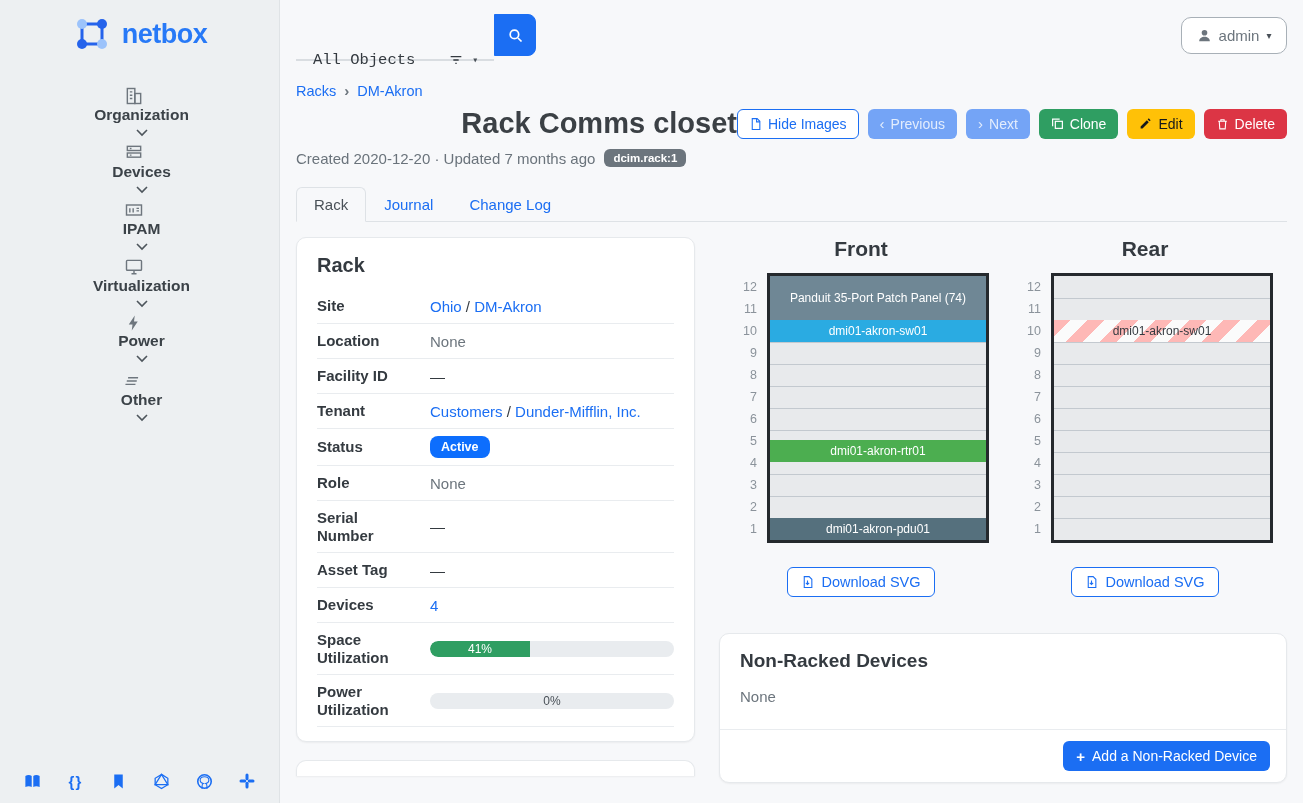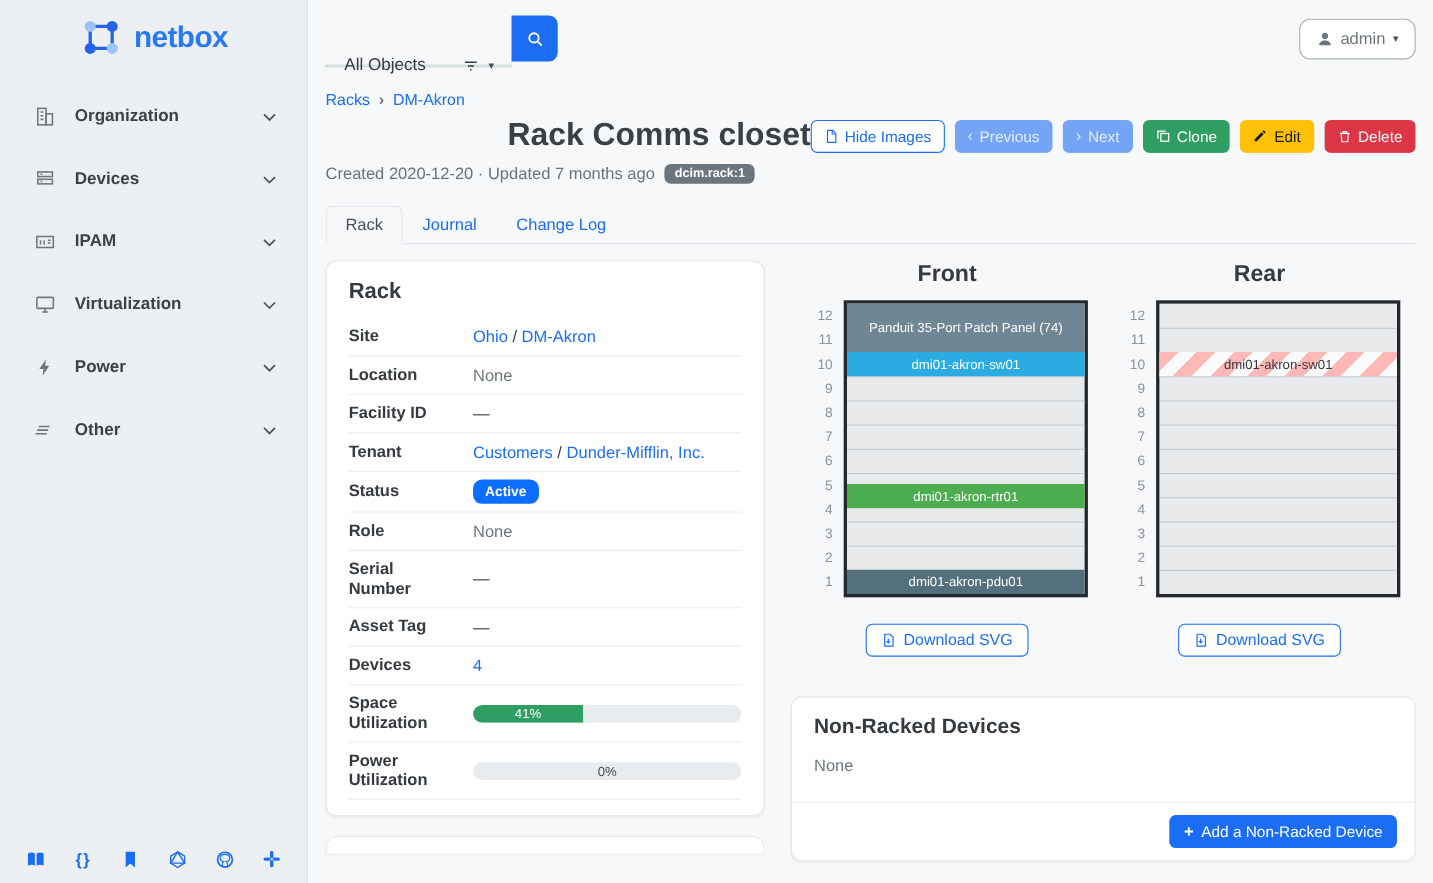--- a/index.html
+++ b/index.html
@@ -7,36 +7,36 @@
   body { font-family:"Liberation Sans", sans-serif; background:#f7f8fa; color:#343a40; }
   a { text-decoration:none; color:#1b6ef3; cursor:pointer; }
 
   .app { display:flex; width:1303px; height:803px; }
 
   
   .sidebar { width:280px; min-width:280px; height:100%; background:#edf0f2; border-right:1px solid #dfe3e6; position:relative; }
   .logo { display:flex; align-items:center; justify-content:center; gap:10px; padding:14px 0 6px 0; cursor:pointer; }
   .logo-text { font-size:27px; font-weight:700; color:#2779f7; letter-spacing:-0.5px; }
   .nav { margin-top:26px; }
-  .nav-item { display:flex; align-items:center; height:40px; padding:0 26px 0 30px; margin-bottom:17px; cursor:pointer; }
+  .nav-item { display:flex; align-items:center; height:40px; padding:0 26px 0 30px; margin-bottom:17px; cursor:pointer;flex-direction:column; }
   .nav-icon { width:22px; height:22px; margin-right:16px; color:#6e767e; display:flex; align-items:center; justify-content:center; }
   .nav-label { font-size:15.5px; font-weight:700; color:#3b4248; flex:1; }
   .nav-chevron { color:#4d555c; display:flex; }
   .sidebar-footer { position:absolute; bottom:12px; left:0; right:0; display:flex; justify-content:space-between; padding:0 22px; align-items:center; }
   .foot-icon { color:#1b6ef3; width:20px; height:20px; display:flex; align-items:center; justify-content:center; cursor:pointer; font-weight:700; }
   .foot-braces { font-size:15px; font-weight:700; color:#1b6ef3; }
 
   
   .main { flex:1; padding:14px 16px 0 16px; }
 
   .topbar { display:flex; align-items:center; }
   .search-group { display:flex; flex:1; height:42px; }
   .search-input { flex:1; border:1px solid #d9dde1; border-right:none; border-radius:8px 0 0 8px; padding:0 14px; font-size:15.5px; color:#343a40; background:#fff; outline:none; font-family:"Liberation Sans", sans-serif; }
   .search-input::placeholder { color:#8a9299; }
-  .seg { background:#22c55e; border:1px solid #d9dde1; border-right:none; color:#343a40; font-size:15.5px; padding:0 16px; cursor:pointer; display:flex; align-items:center; gap:8px; font-family:Liberation Sans, sans-serif;margin-top:45px; }
+  .seg { background:#22c55e; border:1px solid #d9dde1; border-right:none; color:#343a40; font-size:15.5px; padding:0 16px; cursor:pointer; display:flex; align-items:center; gap:8px; font-family:Liberation Mono, monospace;margin-top:45px; }
   .seg-filter { color:#343a40; }
   .caret { font-size:10px; color:#495057; }
   .search-btn { width:42px; background:#1b6ef3; border:1px solid #1b6ef3; border-radius:0 8px 8px 0; cursor:pointer; display:flex; align-items:center; justify-content:center; color:#fff; }
   .user-btn { margin-left:18px; height:37px; min-width:106px; background:#fff; border:1px solid #a8b0b7; border-radius:10px; display:flex; align-items:center; justify-content:center; gap:7px; color:#6c757d; font-size:15px; cursor:pointer; padding:0 12px; font-family:"Liberation Sans", sans-serif; }
 
   .breadcrumb { margin-top:26px; font-size:14.5px; display:flex; align-items:center; gap:8px; }
   .crumb-sep { color:#6c757d; font-size:15px; font-weight:700; }
 
   .title-row { margin-top:8px; display:flex; align-items:center; justify-content:flex-end; }
   .page-title { font-size:29px; font-weight:700; color:#3b4045; }

